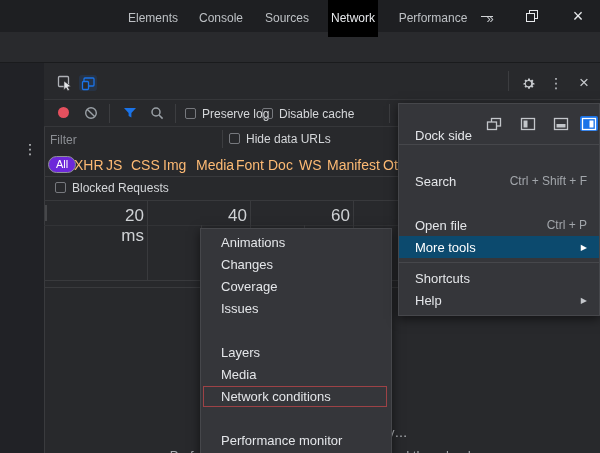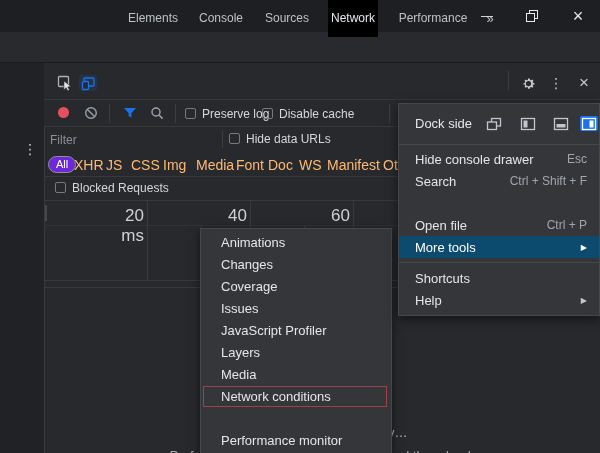--- a/index.html
+++ b/index.html
@@ -187,21 +187,21 @@
 <div class="vdiv" style="left:304px;top:225px;height:55px;background:#393a3d"></div>
 <div class="vdiv" style="left:45px;top:205px;height:16px;width:2px;background:#46474a"></div>
 <div class="hline" style="left:44px;top:280px;width:556px;background:#393a3d"></div>
 <div class="hline" style="left:44px;top:287px;width:556px;background:#393a3d"></div>
 
 <div class="abs" style="left:388px;top:425px;font-size:13px;color:#b9bcc0;z-index:2">y…</div>
 <div class="abs" style="left:44px;top:448px;width:556px;height:5px;overflow:hidden;text-align:center;font-size:13px;color:#a9acb0;z-index:2;white-space:nowrap">Perform a request or hit Ctrl + R to record the reload.</div>
 
 <div class="menu">
 
-  <div class="menurow" style="top:3px;height:33px">
+  <div class="menurow" style="top:15px;height:33px">
     <span>Dock side</span>
   </div>
   <div class="dockbtn" style="left:86px">
     <svg width="16" height="14" viewBox="0 0 16 14">
         <rect x="5.5" y="1.5" width="9" height="7.5" fill="none" stroke="#c3c6ca" stroke-width="1.3"></rect>
         <rect x="1.5" y="5" width="9" height="7.5" fill="#35363a" stroke="#c3c6ca" stroke-width="1.3"></rect>
       </svg>
   </div>
   <div class="dockbtn" style="left:120px">
     <svg width="16" height="14" viewBox="0 0 16 14">
@@ -216,24 +216,20 @@
       </svg>
   </div>
   <div class="dockbtn" style="left:181px;background:#1a73e8">
     <svg width="16" height="14" viewBox="0 0 16 14">
         <rect x="1.5" y="1.5" width="13" height="11" fill="none" stroke="#fff" stroke-width="1.3"></rect>
         <rect x="8.5" y="3.5" width="4" height="7" fill="#fff"></rect>
       </svg>
   </div>
   <div class="msep" style="top:40px"></div>
 
-  <div class="menurow" style="top:44px">
-    <span>Hide console drawer</span>
-    <span class="sc">Esc</span>
-  </div>
   <div class="menurow" style="top:66px">
     <span>Search</span>
     <span class="sc">Ctrl + Shift + F</span>
   </div>
   <div class="menurow" style="top:110px">
     <span>Open file</span>
     <span class="sc">Ctrl + P</span>
   </div>
   <div class="menurow hl" style="top:132px">
     <span>More tools</span>
@@ -247,19 +243,18 @@
     <span>Help</span>
     <span class="arrow">▶</span>
   </div>
 </div>
 
 <div class="submenu">
   <div class="subrow" style="top:3px">Animations</div>
   <div class="subrow" style="top:25px">Changes</div>
   <div class="subrow" style="top:47px">Coverage</div>
   <div class="subrow" style="top:69px">Issues</div>
-  <div class="subrow" style="top:91px">JavaScript Profiler</div>
   <div class="subrow" style="top:113px">Layers</div>
   <div class="subrow" style="top:135px">Media</div>
   <div class="subrow" style="top:157px">Network conditions</div>
   <div class="redbox" style="top:157px"></div>
   <div class="subrow" style="top:201px">Performance monitor</div>
 </div>
 
 </body></html>

